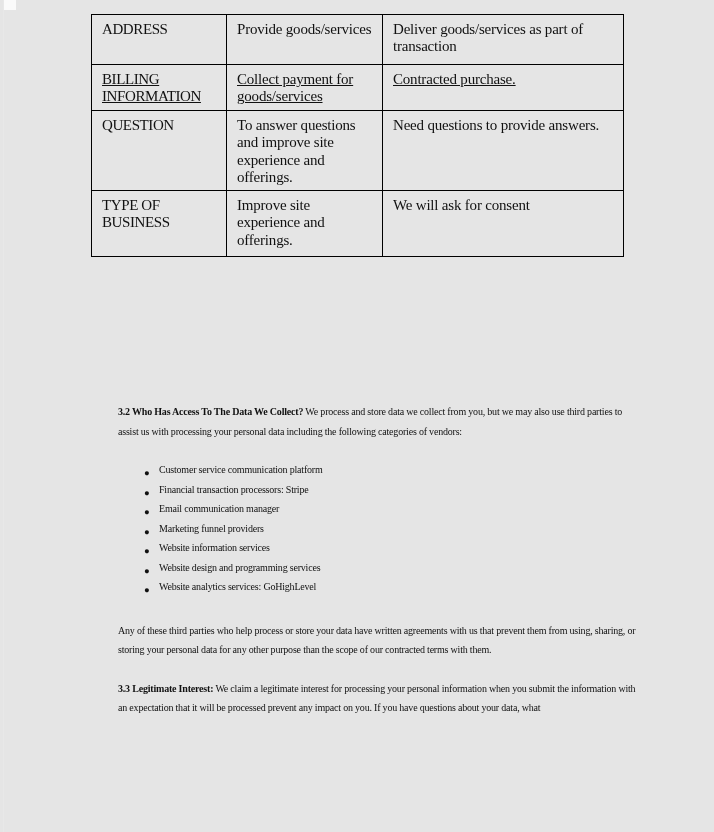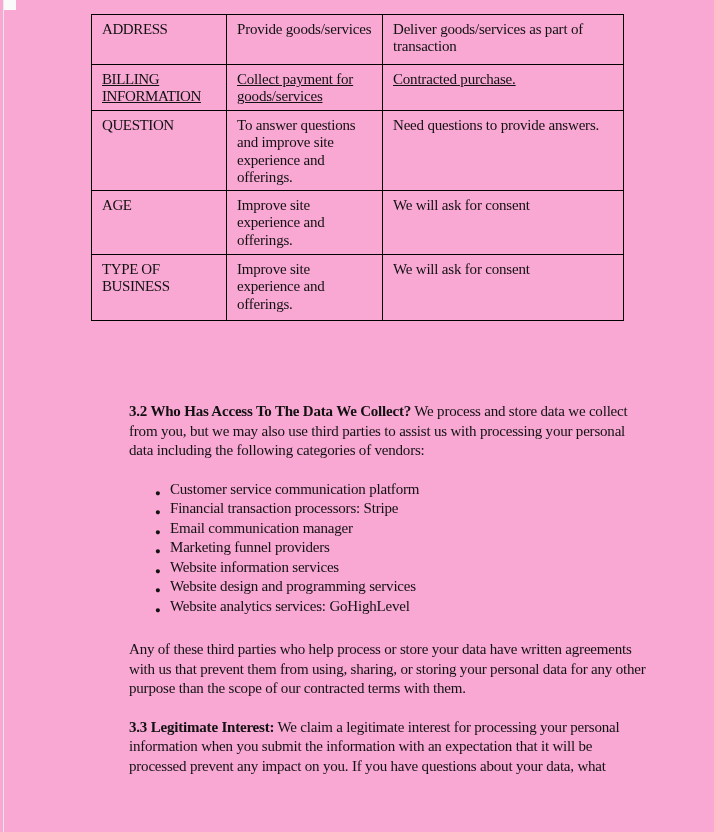--- a/index.html
+++ b/index.html
@@ -10,21 +10,21 @@
   body {
     width: 714px;
     height: 832px;
     font-family: "Liberation Serif", "DejaVu Serif", serif;
     color: #111111;
   }
   .page {
     position: relative;
     width: 714px;
     height: 832px;
-    background: #f9a8d4;
+    background: #e5e5e5;
     overflow: hidden;
   }
   .edge-line {
     position: absolute;
     left: 3px;
     top: 0;
     width: 1px;
     height: 832px;
     background: #e8e8e8;
   }
@@ -61,24 +61,24 @@
   td.c2 { width: 156px; }
   td.c3 { width: 241px; }
   tr.r0 { height: 50px; }
   tr.r1 { height: 46px; text-decoration: underline; }
   tr.r2 { height: 80px; }
   tr.r3 { height: 64px; }
   tr.r4 { height: 64px; }
   tr.r5 { height: 66px; }
   .content {
     position: absolute;
-    left: 129px;
+    left: 118px;
     top: 402px;
     width: 519px;
-    font-size: 15px;
+    font-size: 10px;
     line-height: 19.5px;
     letter-spacing: -0.2px;
   }
   .content p {
     margin: 0 0 19px 0;
   }
   .content b {
     font-weight: bold;
   }
   ul.vendor-list {
@@ -117,25 +117,20 @@
       <tr class="r1">
         <td class="c1">BILLING INFORMATION</td>
         <td class="c2">Collect payment for goods/services</td>
         <td class="c3">Contracted purchase.</td>
       </tr>
       <tr class="r2">
         <td class="c1">QUESTION</td>
         <td class="c2">To answer questions and improve site experience and offerings.</td>
         <td class="c3">Need questions to provide answers.</td>
       </tr>
-      <tr class="r3">
-        <td class="c1">AGE</td>
-        <td class="c2">Improve site experience and offerings.</td>
-        <td class="c3">We will ask for consent</td>
-      </tr>
       <tr class="r5">
         <td class="c1">TYPE OF BUSINESS</td>
         <td class="c2">Improve site experience and offerings.</td>
         <td class="c3">We will ask for consent</td>
       </tr>
     </tbody>
   </table>
 
   <div class="content">
 

